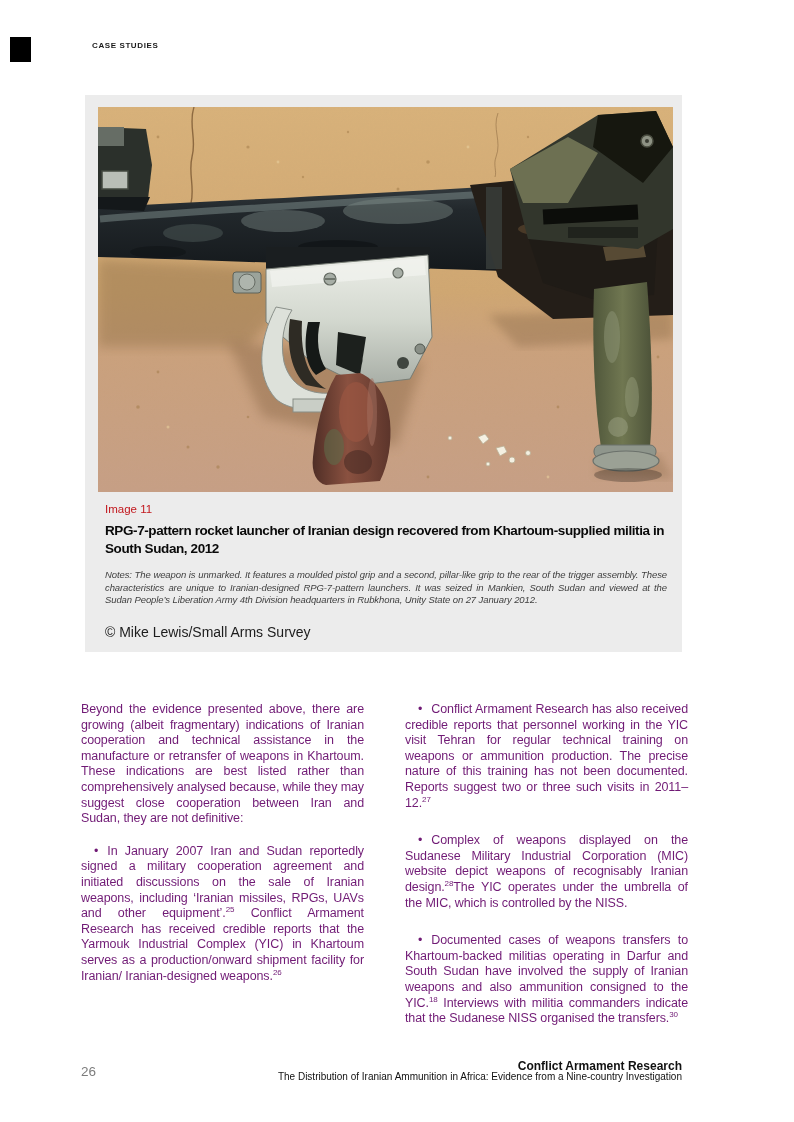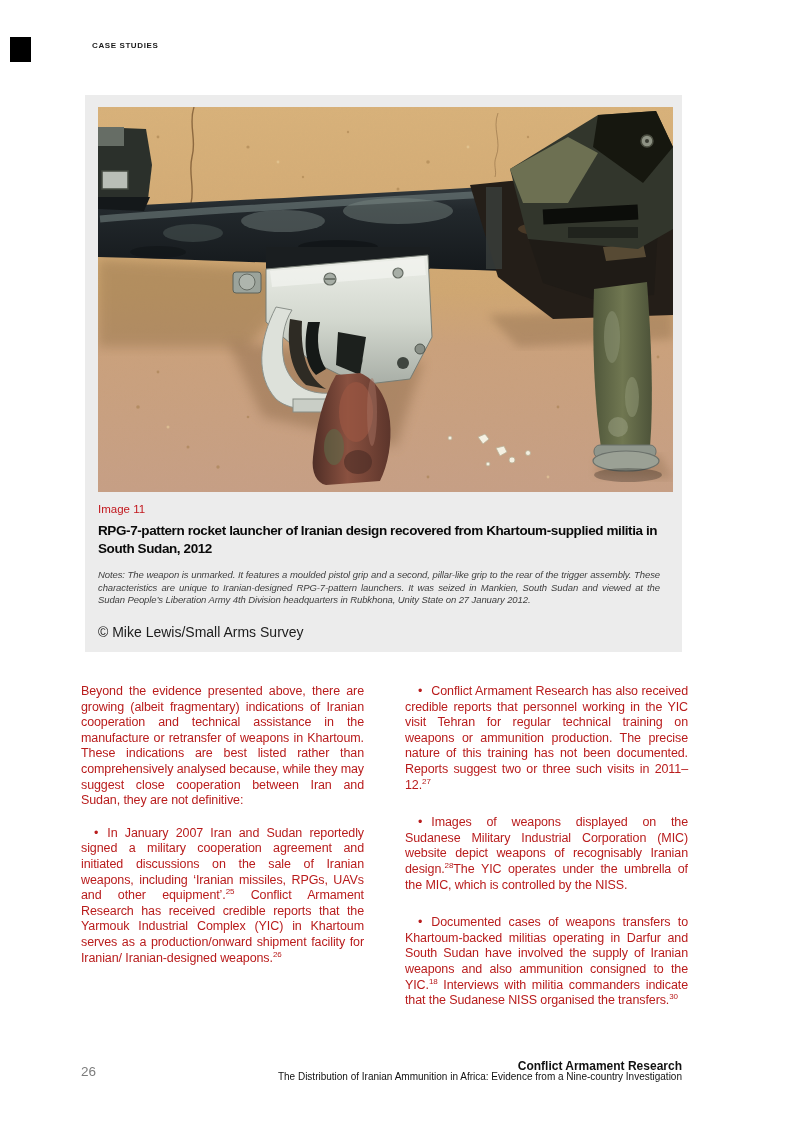--- a/index.html
+++ b/index.html
@@ -5,28 +5,28 @@
   html,body{margin:0;padding:0;}
   body{
     width:794px;height:1122px;position:relative;background:#ffffff;
     font-family:"Liberation Sans", sans-serif;color:#151515;overflow:hidden;
   }
   .chapter-tab{position:absolute;left:10px;top:37px;width:21px;height:25px;background:#000;}
   .kicker{position:absolute;left:92px;top:41px;font-size:8px;font-weight:600;letter-spacing:.6px;color:#1a1a1a;}
 
   .figure-block{position:absolute;left:85px;top:95px;width:597px;height:557px;background:#ececec;}
   .photo{position:absolute;left:13px;top:12px;width:575px;height:385px;display:block;}
-  .fig-caption{position:absolute;left:13px;top:408px;width:562px;}
+  .fig-caption{position:absolute;left:20px;top:408px;width:562px;}
   .fig-label{font-size:11.5px;color:#c2181e;margin:0 0 7px 0;}
   .fig-title{font-size:13.5px;font-weight:bold;line-height:17.5px;letter-spacing:-.4px;color:#0a0a0a;margin:0 0 12px 0;}
   .fig-notes{font-size:9.5px;font-style:italic;line-height:12.6px;letter-spacing:-.1px;color:#3f3f3f;margin:0 0 17px 0;text-align:justify;}
   .fig-credit{font-size:14px;color:#1c1c1c;margin:0;}
 
   .columns{position:absolute;left:81px;top:684px;width:607px;display:flex;gap:41px;}
-  .col{width:283px;font-size:12.5px;line-height:15.6px;letter-spacing:-.1px;text-align:justify;color:#b91c1c;}
+  .col{width:283px;font-size:12.5px;line-height:15.6px;letter-spacing:-.1px;text-align:justify;color:#701a75;margin-top:18px;}
   .col p{margin:0;}
   .intro{margin-bottom:17px !important;}
   .bullet{text-indent:13px;}
   .bullet + .bullet{margin-top:22px !important;}
   .blt{margin-right:9px;}
   sup{font-size:8px;line-height:0;vertical-align:super;}
 
   .page-num{position:absolute;left:81px;top:1064px;font-size:13.5px;color:#7c7c7c;}
   .footer-right{position:absolute;right:112px;top:1062px;text-align:right;color:#111;}
   .footer-brand{font-size:12px;font-weight:bold;line-height:9.5px;}
@@ -216,21 +216,21 @@
   </div>
 </div>
 
 <div class="columns">
   <div class="col">
     <p class="intro">Beyond the evidence presented above, there are growing (albeit fragmentary) indications of Iranian cooperation and technical assistance in the manufacture or retransfer of weapons in Khartoum. These indications are best listed rather than comprehensively analysed because, while they may suggest close cooperation between Iran and Sudan, they are not definitive:</p>
     <p class="bullet"><span class="blt">•</span><span>In January 2007 Iran and Sudan reportedly signed a military cooperation agreement and initiated discussions on the sale of Iranian weapons, including ‘Iranian missiles, RPGs, UAVs and other equipment’.</span><sup>25</sup><span> Conflict Armament Research has received credible reports that the Yarmouk Industrial Complex (YIC) in Khartoum serves as a production/onward shipment facility for Iranian/ Iranian-designed weapons.</span><sup>26</sup></p>
   </div>
   <div class="col">
     <p class="bullet"><span class="blt">•</span><span>Conflict Armament Research has also received credible reports that personnel working in the YIC visit Tehran for regular technical training on weapons or ammunition production. The precise nature of this training has not been documented. Reports suggest two or three such visits in 2011–12.</span><sup>27</sup></p>
-    <p class="bullet"><span class="blt">•</span><span>Images of weapons displayed on the Sudanese Military Industrial Corporation (MIC) website depict weapons of recognisably Iranian design.</span><sup>28</sup><span>The YIC operates under the umbrella of the MIC, which is controlled by the NISS.</span></p>
+    <p class="bullet"><span class="blt">•</span><span>Complex of weapons displayed on the Sudanese Military Industrial Corporation (MIC) website depict weapons of recognisably Iranian design.</span><sup>28</sup><span>The YIC operates under the umbrella of the MIC, which is controlled by the NISS.</span></p>
     <p class="bullet"><span class="blt">•</span><span>Documented cases of weapons transfers to Khartoum-backed militias operating in Darfur and South Sudan have involved the supply of Iranian weapons and also ammunition consigned to the YIC.</span><sup>18</sup><span> Interviews with militia commanders indicate that the Sudanese NISS organised the transfers.</span><sup>30</sup></p>
   </div>
 </div>
 
 <div class="page-num">26</div>
 <div class="footer-right">
   <div class="footer-brand">Conflict Armament Research</div>
   <div class="footer-title">The Distribution of Iranian Ammunition in Africa: Evidence from a Nine-country Investigation</div>
 </div>
 

